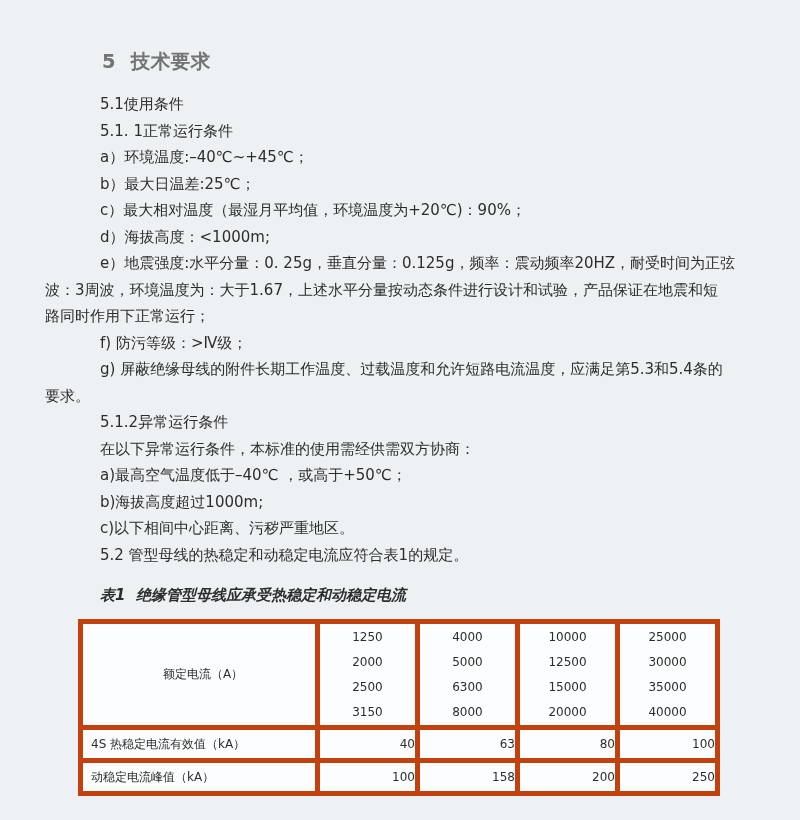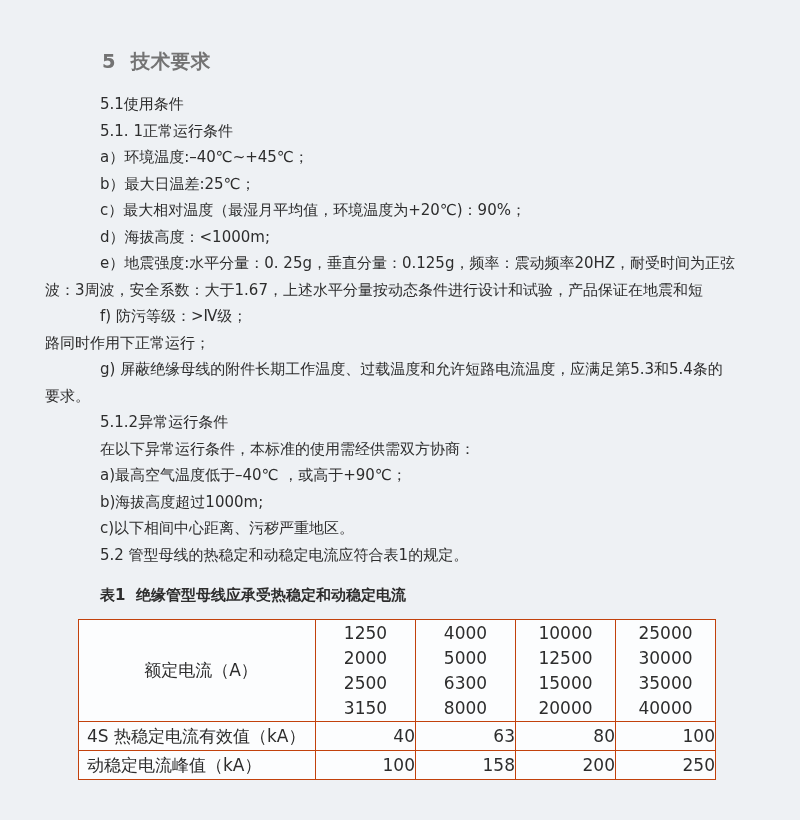--- a/index.html
+++ b/index.html
@@ -24,30 +24,31 @@
     font-size: 15px;
     line-height: 26.5px;
     white-space: pre-wrap;
   }
   .ind { padding-left: 55px; }
   .caption {
     font-size: 15px;
     font-weight: bold;
     margin: 18px 0 14px 55px;
     white-space: pre-wrap;
+    font-style: italic;
   }
   table.spec {
     border-collapse: collapse;
     margin-left: 33px;
     background: #fcfdfe;
     table-layout: fixed;
   }
   .spec td {
-    border: 1px solid #c2410c;
-    font-size: 17px;
+    border: 5px solid #c2410c;
+    font-size: 12px;
     padding: 0;
   }
   .spec td.lbl { padding-left: 8px; height: 28px; }
   .spec td.lbl-center { text-align: center; }
   .spec td.num { text-align: right; height: 28px; }
   .spec td.stack { vertical-align: middle; text-align: center; height: 101px; }
   .spec td.stack div { line-height: 25px; }
   .spec td.note-cell { padding-left: 25px; height: 28px; white-space: pre-wrap; }
 </style>
 </head>
@@ -58,28 +59,28 @@
   <div class="heading">5  技术要求</div>
 
   <div>
     <div class="line ind">5.1使用条件</div>
     <div class="line ind">5.1. 1正常运行条件</div>
     <div class="line ind">a）环境温度:–40℃~+45℃；</div>
     <div class="line ind">b）最大日温差:25℃；</div>
     <div class="line ind">c）最大相对温度（最湿月平均值，环境温度为+20℃)：90%；</div>
     <div class="line ind">d）海拔高度：&lt;1000m;</div>
     <div class="line ind">e）地震强度:水平分量：0. 25g，垂直分量：0.125g，频率：震动频率20HZ，耐受时间为正弦</div>
-    <div class="line">波：3周波，安全系数：大于1.67，上述水平分量按动态条件进行设计和试验，产品保证在地震和短</div>
+    <div class="line">波：3周波，环境温度为：大于1.67，上述水平分量按动态条件进行设计和试验，产品保证在地震和短</div>
+    <div class="line">路同时作用下正常运行；</div>
     <div class="line ind">f) 防污等级：&gt;Ⅳ级；</div>
-    <div class="line">路同时作用下正常运行；</div>
     <div class="line ind">g) 屏蔽绝缘母线的附件长期工作温度、过载温度和允许短路电流温度，应满足第5.3和5.4条的</div>
     <div class="line">要求。</div>
     <div class="line ind">5.1.2异常运行条件</div>
     <div class="line ind">在以下异常运行条件，本标准的使用需经供需双方协商：</div>
-    <div class="line ind">a)最高空气温度低于–40℃ ，或高于+90℃；</div>
+    <div class="line ind">a)最高空气温度低于–40℃ ，或高于+50℃；</div>
     <div class="line ind">b)海拔高度超过1000m;</div>
     <div class="line ind">c)以下相间中心距离、污秽严重地区。</div>
     <div class="line ind">5.2 管型母线的热稳定和动稳定电流应符合表1的规定。</div>
   </div>
 
   <div class="caption">表1  绝缘管型母线应承受热稳定和动稳定电流</div>
 
   <table class="spec">
     <colgroup>
       <col style="width:237px">

